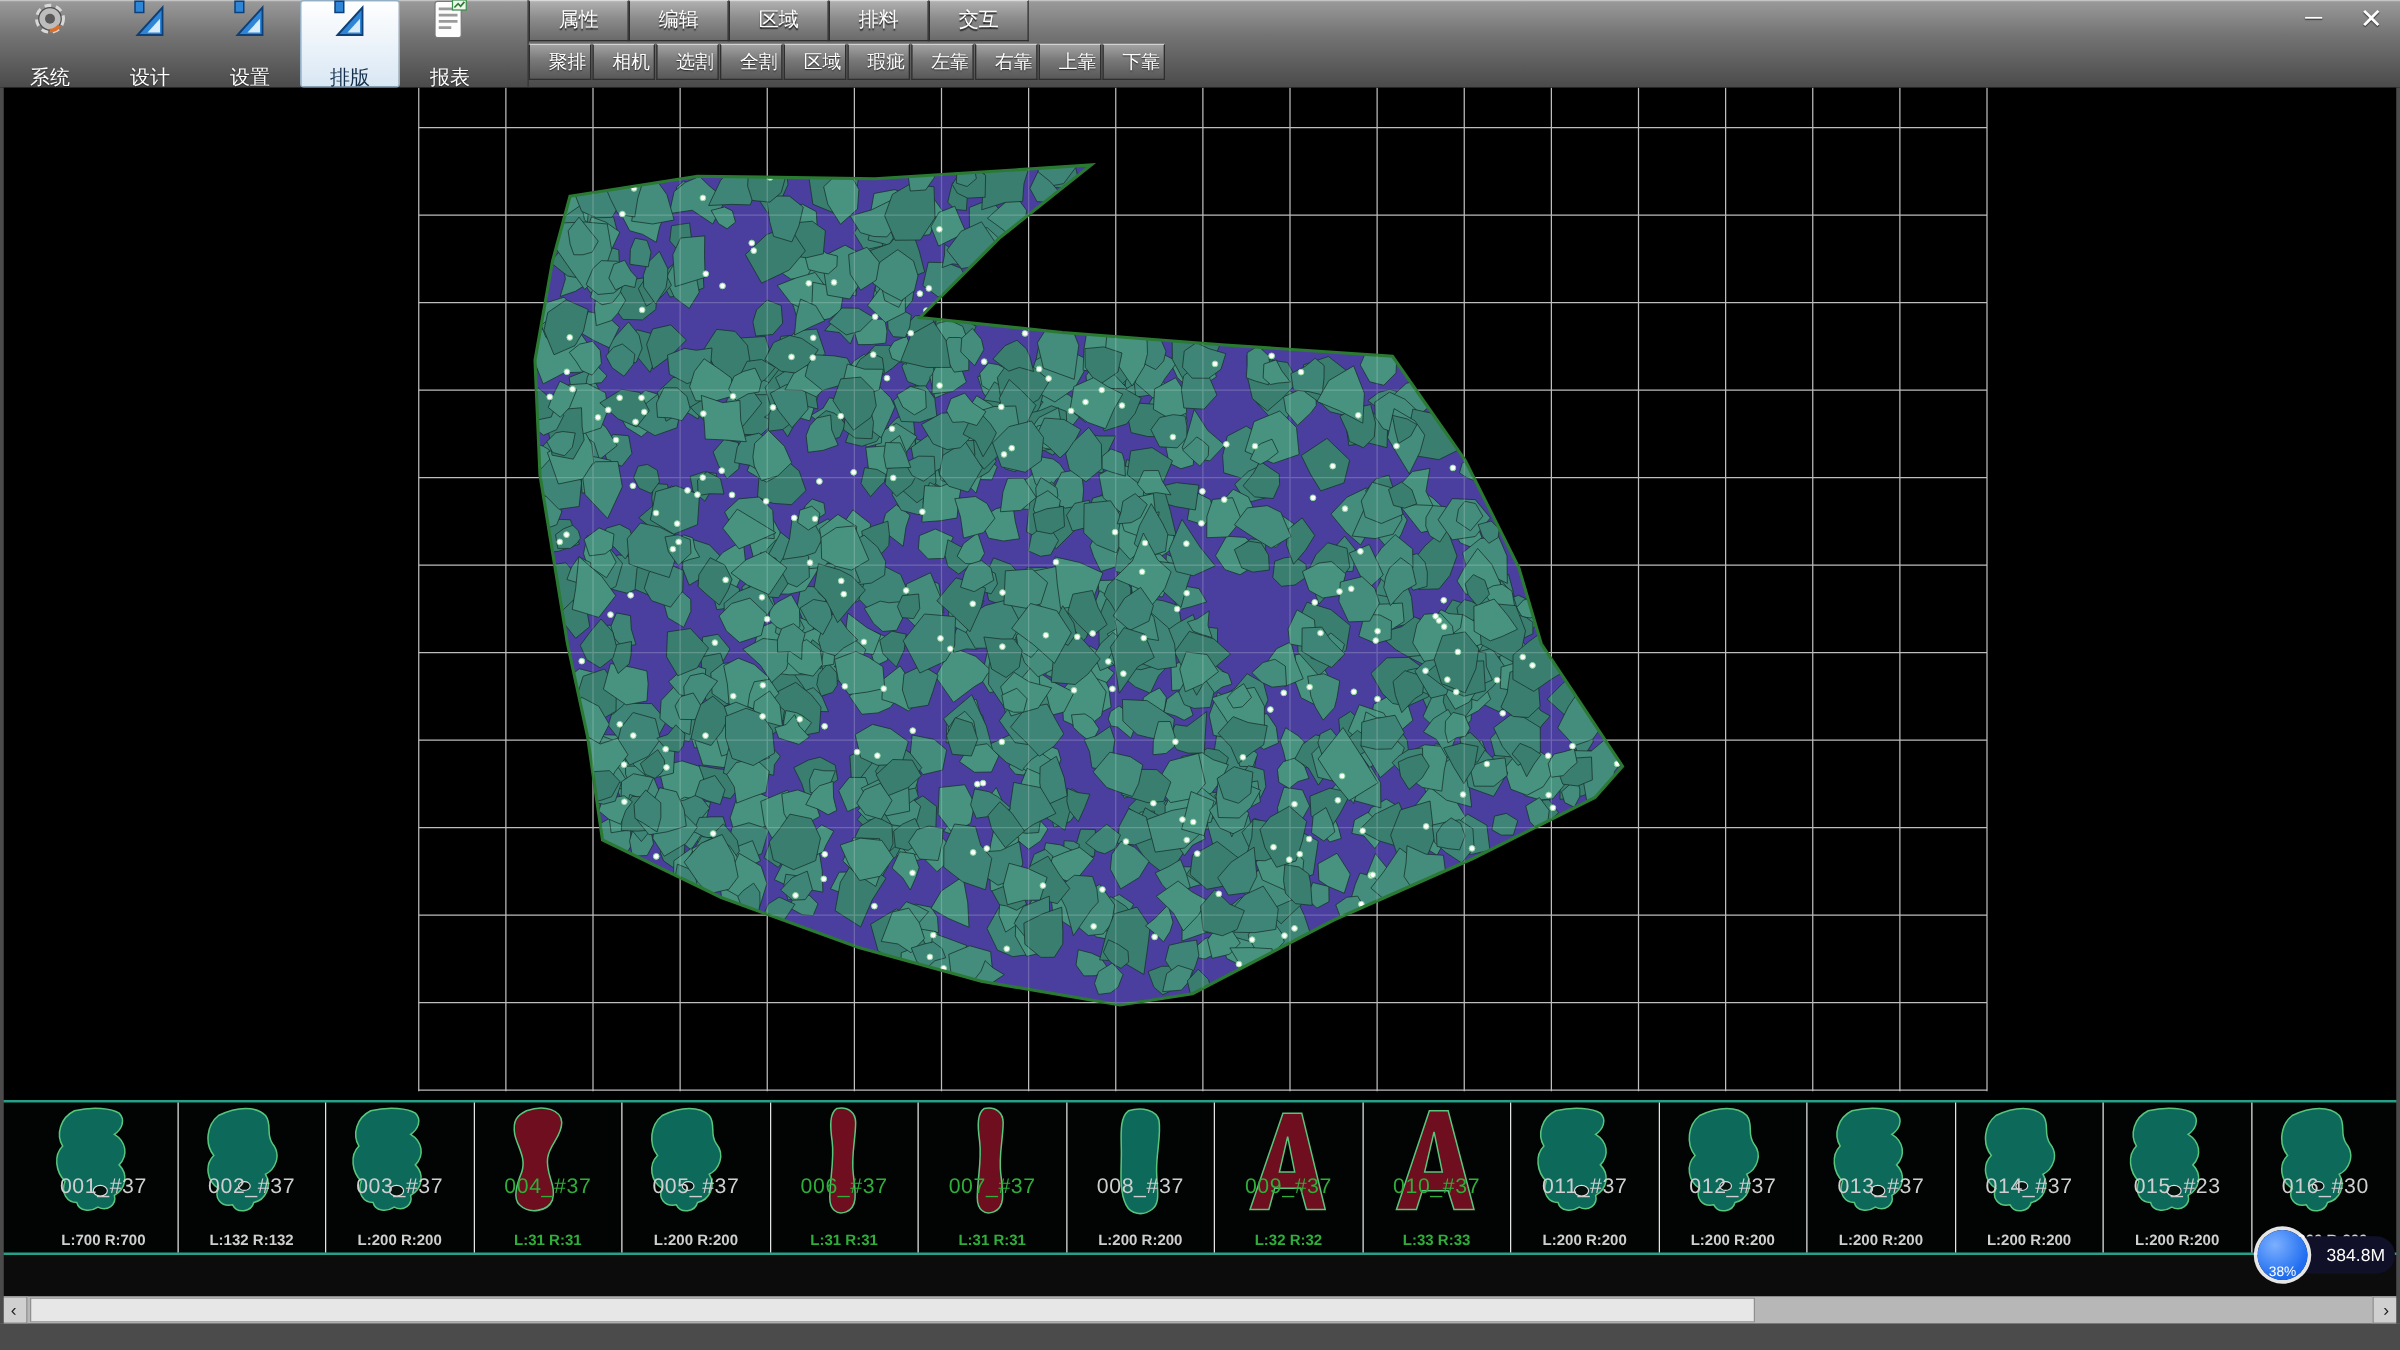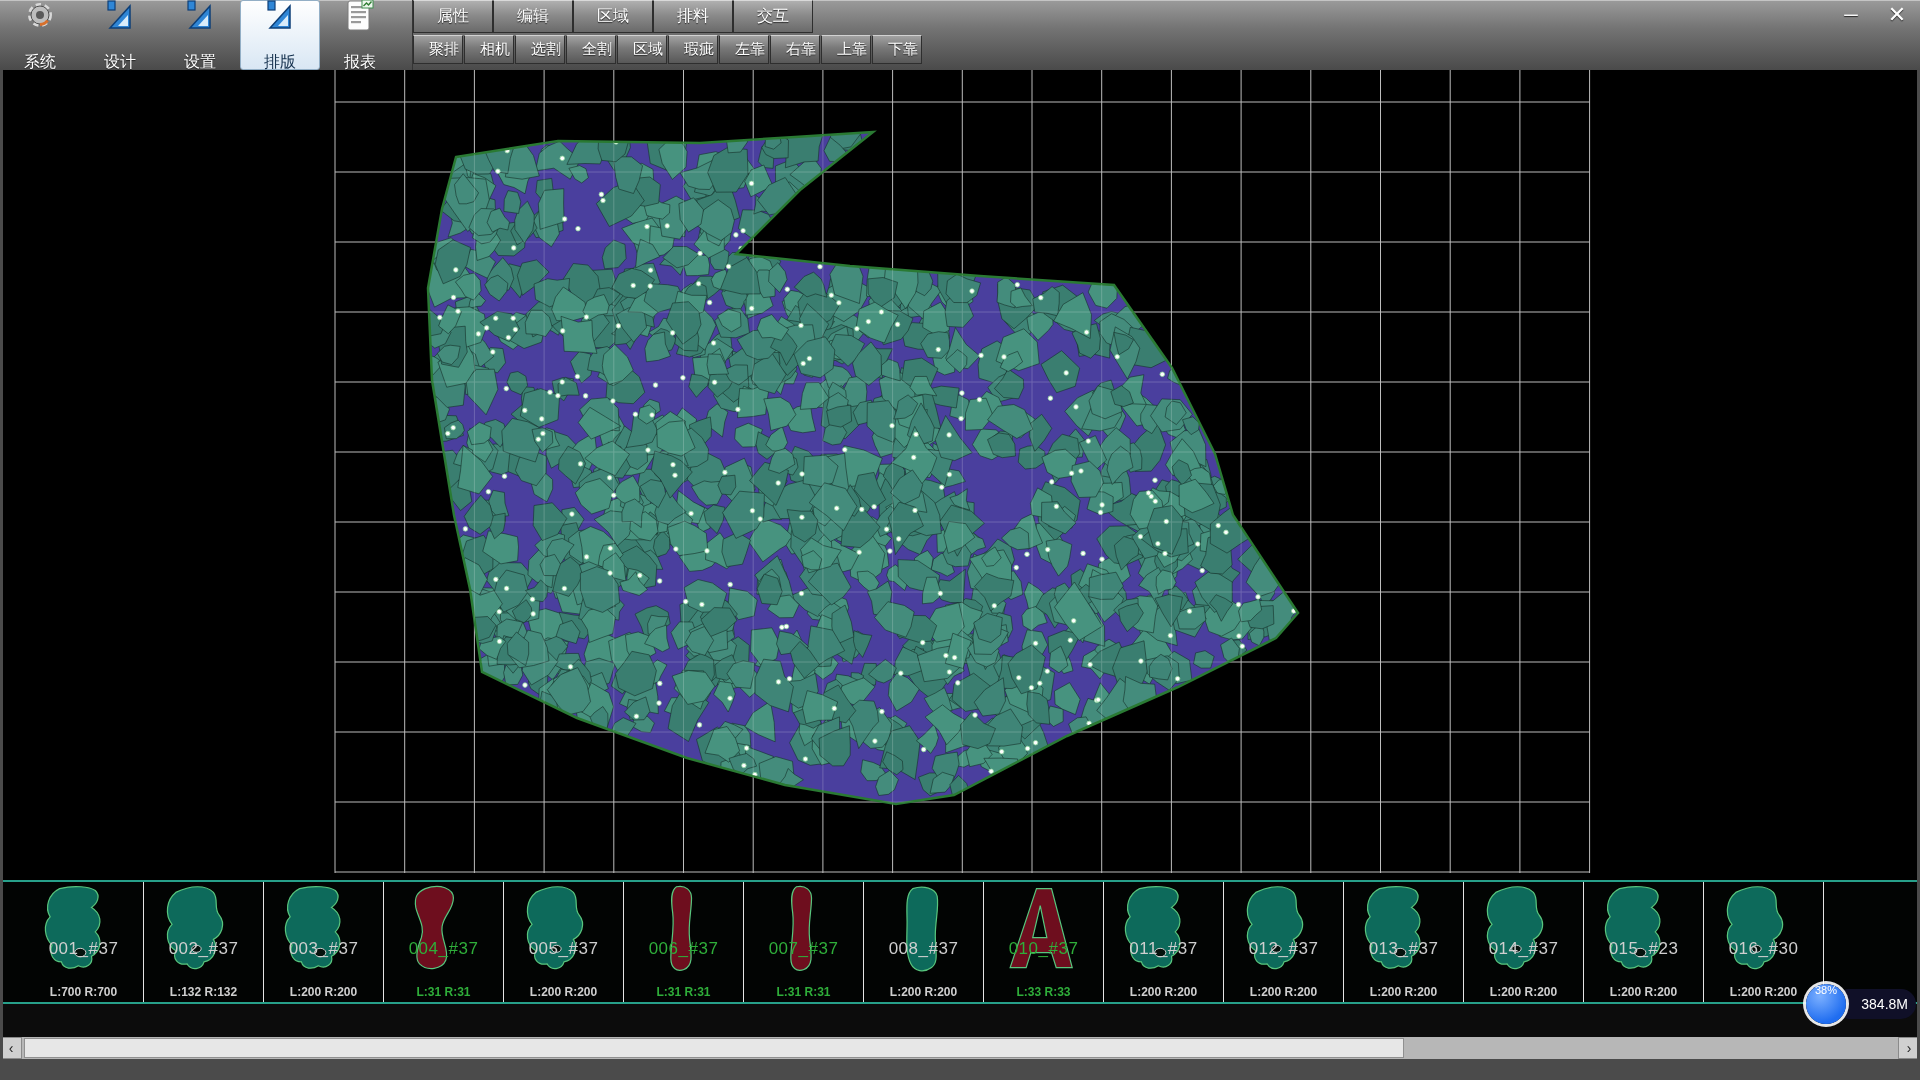--- a/index.html
+++ b/index.html
@@ -12,21 +12,21 @@
     box-shadow:inset 0 1px 0 #c4c4c4;display:flex;z-index:10;}
   .nav{display:flex;height:70px;}
   .nav-item{width:80px;height:70px;display:flex;flex-direction:column;align-items:center;
     justify-content:center;gap:18px;cursor:pointer;}
   .nav-item.active{background:linear-gradient(180deg,#ffffff,#d9e7f4);
     border:1px solid #93afc6;border-radius:3px;box-sizing:border-box;}
   .nav-icon{width:36px;height:36px;display:block;}
   .nav-label{color:#fff;font-size:16px;text-shadow:0 1px 1px #222;}
   .nav-item.active .nav-label{color:#14304d;text-shadow:none;}
 
-  .menus{display:flex;flex-direction:column;margin-left:12px;border-left:1px solid #353535;}
+  .menus{display:flex;flex-direction:column;margin-left:22px;border-left:1px solid #353535;}
   .menu-row{display:flex;height:33px;}
   .menu-tab{width:80px;height:33px;display:flex;align-items:center;justify-content:center;
     color:#fff;font-size:16px;text-shadow:0 1px 1px #222;cursor:pointer;box-sizing:border-box;
     background:linear-gradient(180deg,#b0b0b0,#8b8b8b 45%,#6a6a6a);
     border:1px solid #2e2e2e;border-top:1px solid #d9d9d9;}
   .tool-row{display:flex;height:31px;margin-top:2px;}
   .tool-btn{width:50px;height:29px;display:flex;align-items:center;justify-content:center;
     color:#fff;font-size:15px;text-shadow:0 1px 1px #222;cursor:pointer;box-sizing:border-box;
     background:linear-gradient(180deg,#a2a2a2,#787878 45%,#585858);
     border:1px solid #2e2e2e;border-top:1px solid #d2d2d2;margin-right:1px;padding-left:12px;}
@@ -52,21 +52,21 @@
   .part-lr{position:absolute;bottom:3px;left:0;width:100%;text-align:center;font-size:12px;
     pointer-events:none;font-weight:bold;}
 
   
   .badge-box{position:absolute;left:1834px;top:989px;width:82px;height:30px;border-radius:15px;
     background:#101028;color:#fff;font-size:14px;display:flex;align-items:center;
     justify-content:flex-end;padding-right:8px;box-sizing:border-box;z-index:8;}
   .badge-circle{position:absolute;left:1806px;top:984px;width:40px;height:40px;border-radius:50%;
     background:radial-gradient(circle at 35% 30%,#7cb0ff,#1f6df0 70%);
     box-shadow:0 0 0 3px rgba(255,255,255,.9);color:#fff;font-size:11px;display:flex;
-    align-items:flex-start;justify-content:center;z-index:9;}
+    align-items:flex-end;justify-content:center;z-index:9;}
 
   
   .gap-bottom{position:absolute;top:1004px;left:0;width:1920px;height:33px;background:#0c0c0c;z-index:4;}
   .scrollbar{position:absolute;top:1037px;left:0;width:1920px;height:22px;background:#b7b7b7;z-index:6;}
   .sb-arrow{position:absolute;top:0;width:22px;height:22px;display:flex;align-items:center;
     justify-content:center;font-size:14px;color:#1c1c1c;background:#d0d0d0;
     border:1px solid #8a8a8a;box-sizing:border-box;cursor:pointer;}
   .sb-arrow.left{left:0;}
   .sb-arrow.right{right:0;}
   .sb-thumb{position:absolute;left:24px;top:1px;width:1380px;height:20px;background:#e7e7e7;
@@ -1404,20 +1404,27 @@
     </div>
     <div class="part">
       <svg class="part-shape" viewBox="0 0 100 100">
         <path d="M38,6 C50,2 62,6 64,14 C66,26 62,40 62,56 C62,72 66,84 58,90 C50,96 40,94 36,86 C30,74 32,58 32,42 C32,28 30,12 38,6 Z" fill="#0d6a5b" stroke="#58c57d" stroke-width="1.3" fill-rule="evenodd"></path>
       </svg>
       <div class="part-label" style="color:#cfcfcf">008_#37</div>
       <div class="part-lr" style="color:#cfcfcf">L:200 R:200</div>
     </div>
     <div class="part">
       <svg class="part-shape" viewBox="0 0 100 100">
+        <path d="M44,8 L60,8 L80,90 L64,90 L59,72 L37,72 L32,90 L16,90 Z M48,28 L54,58 L41,58 Z" fill="#6e0e1e" stroke="#58c57d" stroke-width="1.3" fill-rule="evenodd"></path>
+      </svg>
+      <div class="part-label" style="color:#2fae3a">009_#37</div>
+      <div class="part-lr" style="color:#2fae3a">L:32 R:32</div>
+    </div>
+    <div class="part">
+      <svg class="part-shape" viewBox="0 0 100 100">
         <path d="M42,6 L58,6 L80,90 L63,90 L58,74 L36,74 L31,90 L14,90 Z M46,24 L53,58 L38,58 Z" fill="#6e0e1e" stroke="#58c57d" stroke-width="1.3" fill-rule="evenodd"></path>
       </svg>
       <div class="part-label" style="color:#2fae3a">010_#37</div>
       <div class="part-lr" style="color:#2fae3a">L:33 R:33</div>
     </div>
     <div class="part">
       <svg class="part-shape" viewBox="0 0 100 100">
         <path d="M24,6 C40,2 56,4 62,8 C68,14 64,22 58,26 C68,32 70,44 62,52 C70,60 68,72 58,78 C60,86 52,92 44,88 C38,92 28,92 26,84 C18,84 12,76 16,66 C8,58 6,44 14,36 C8,26 12,12 24,6 Z" fill="#0d6a5b" stroke="#58c57d" stroke-width="1.3" fill-rule="evenodd"></path>
         <ellipse cx="46" cy="74" rx="6" ry="4.5" fill="#06120d" stroke="#dcdcdc" stroke-width="1"></ellipse>
       </svg>

